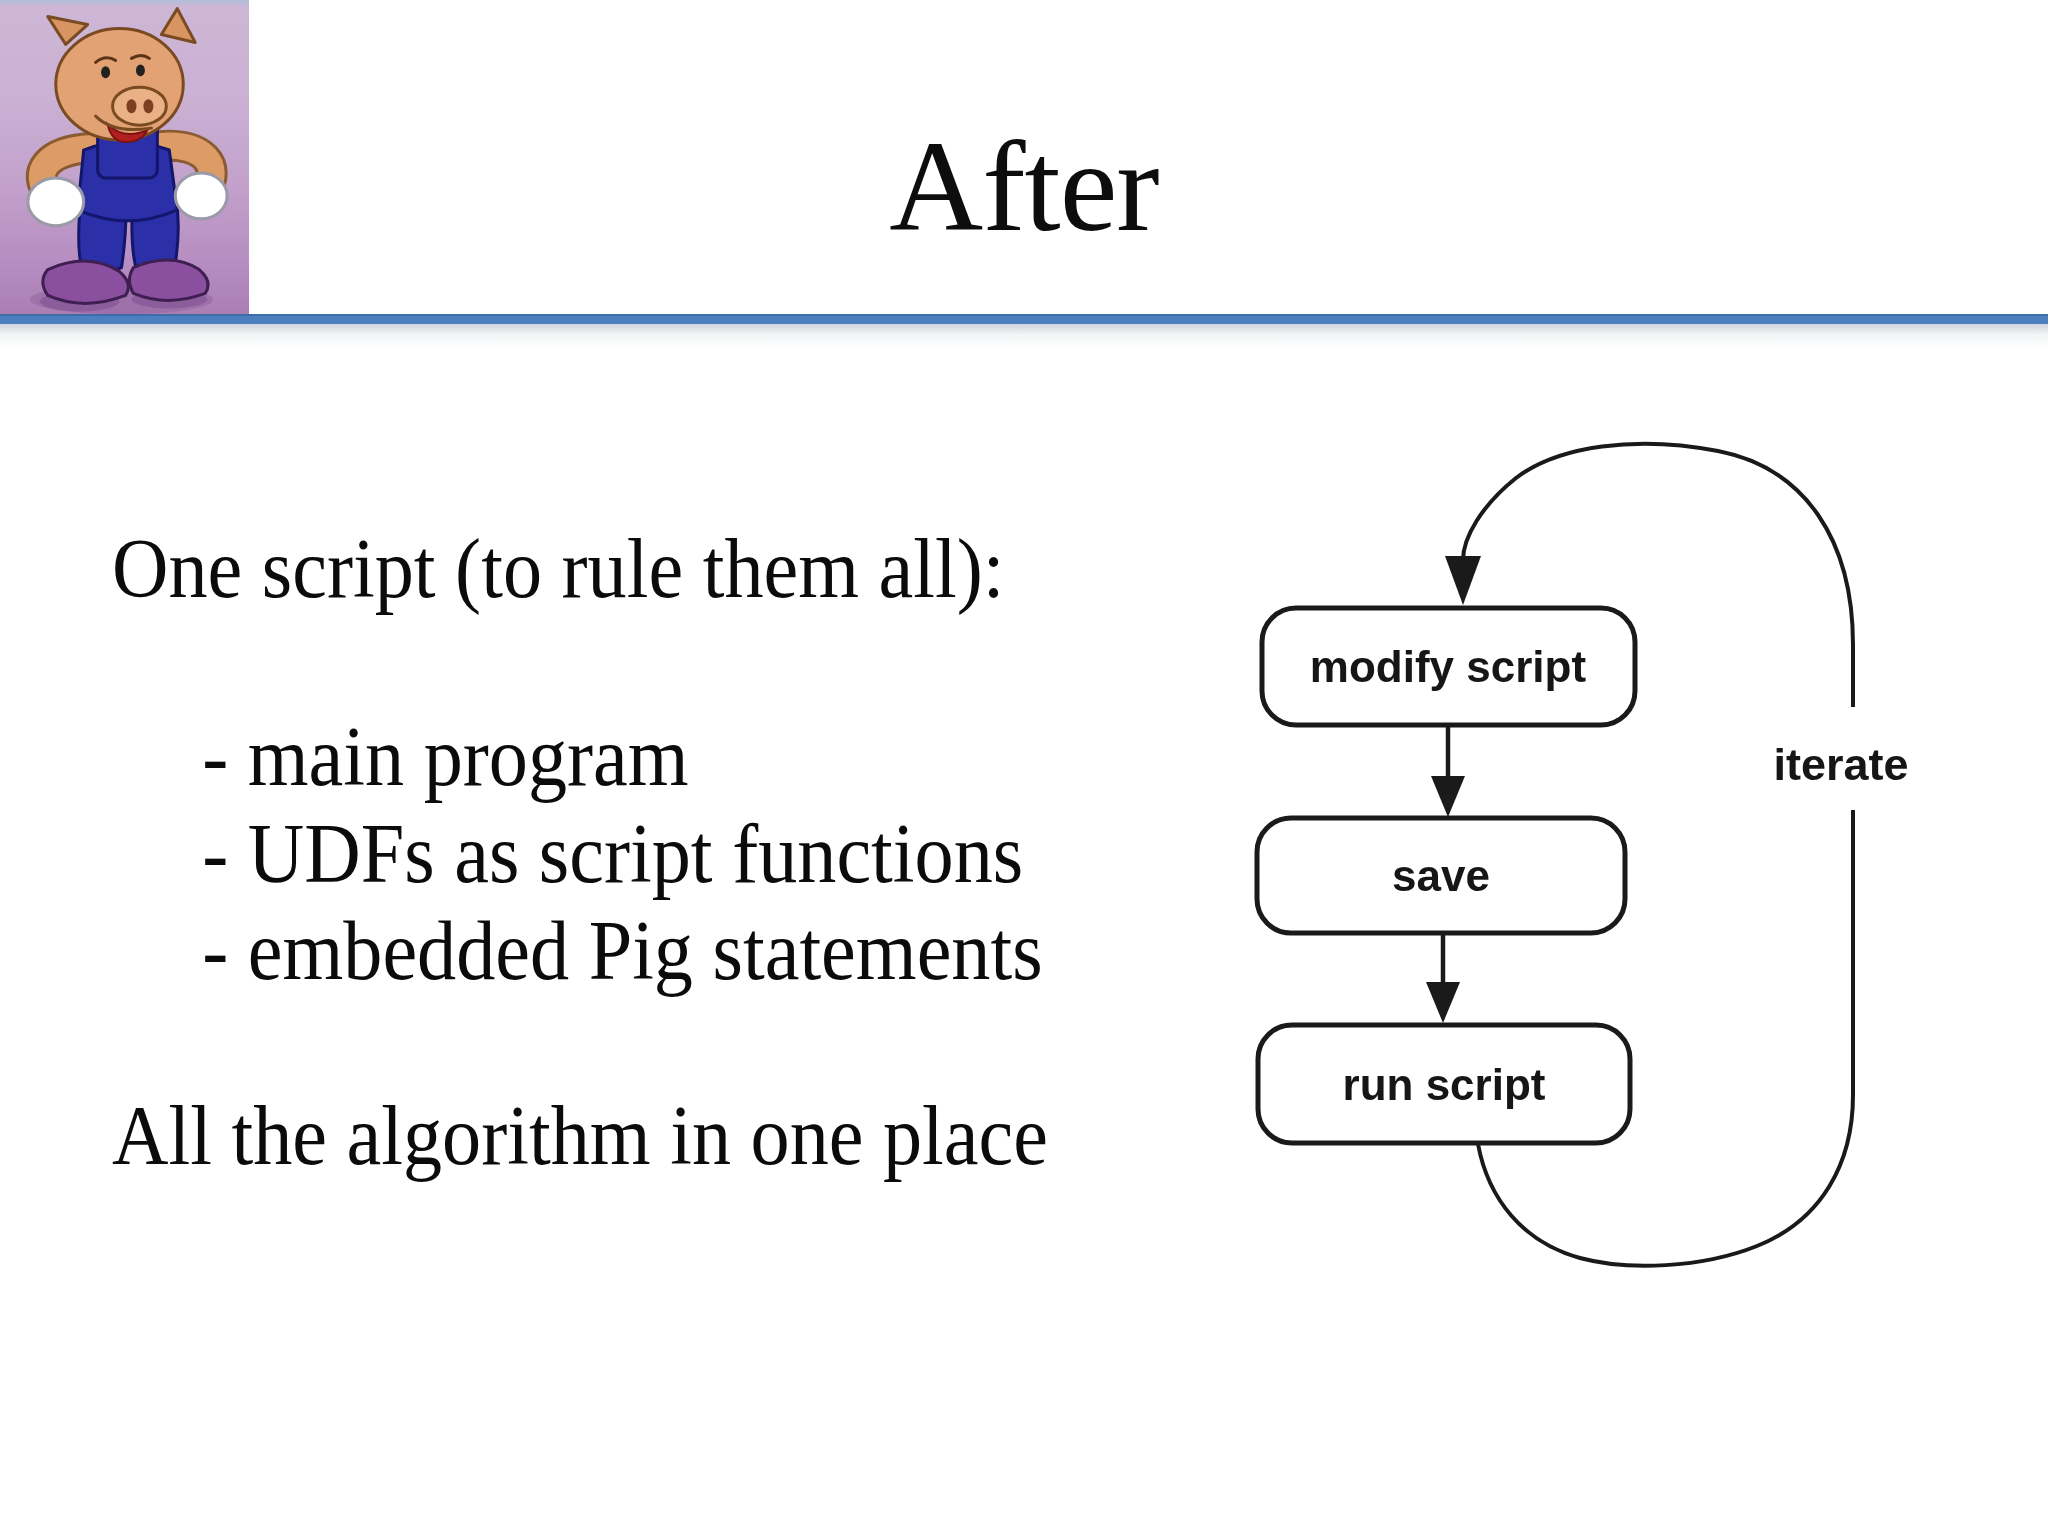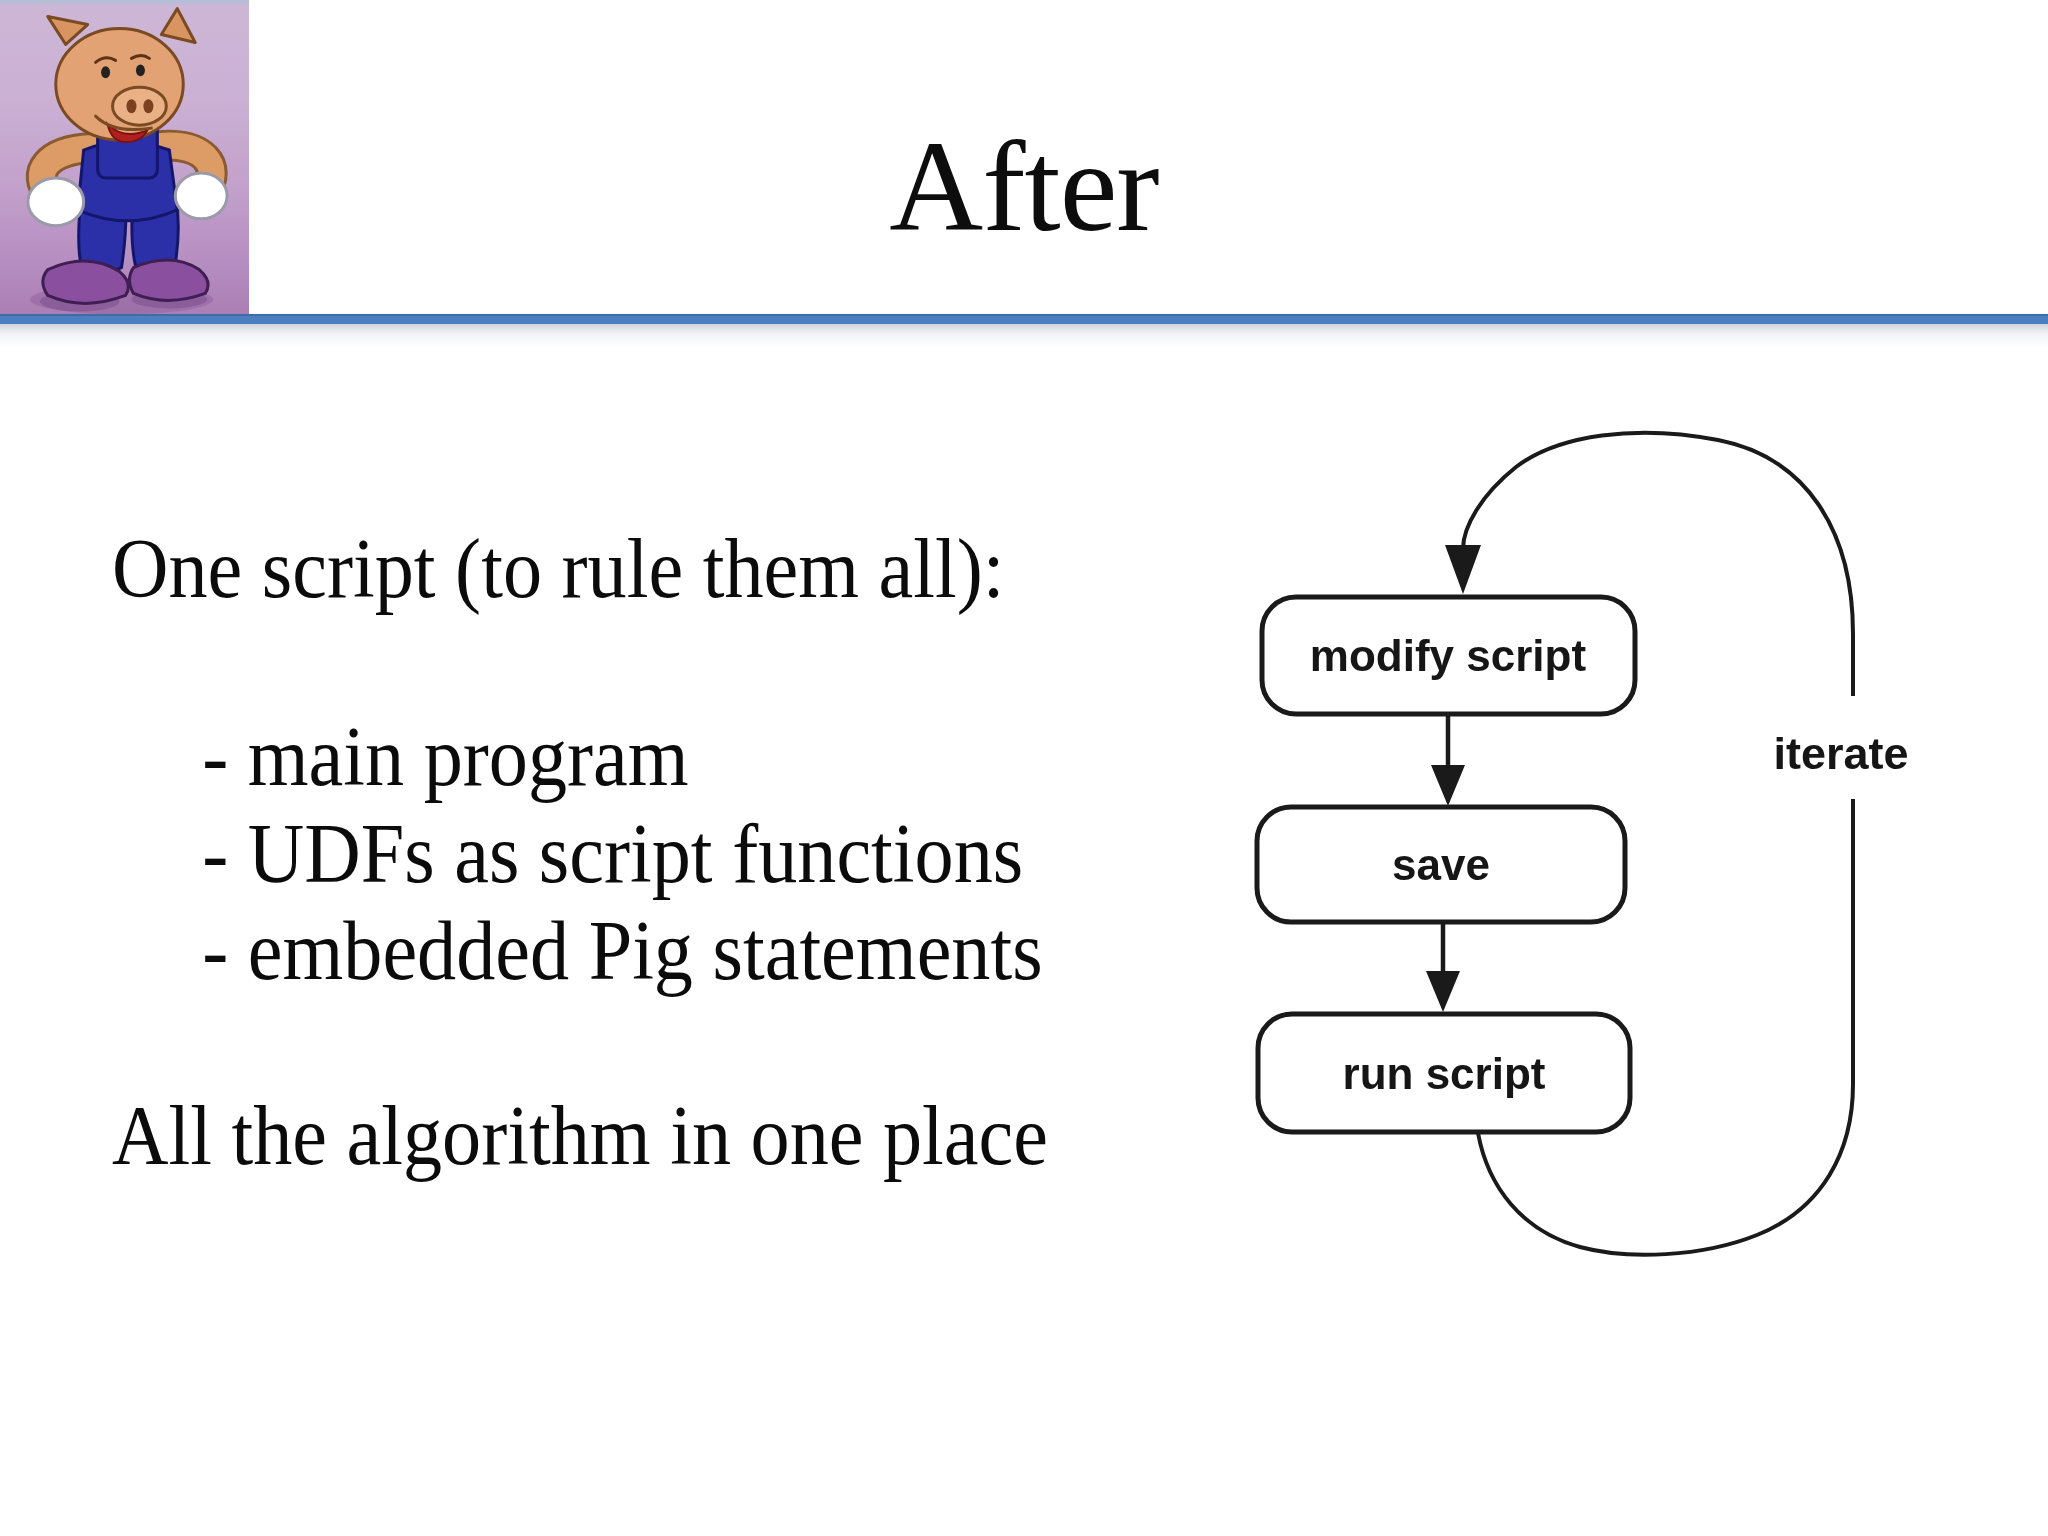--- a/index.html
+++ b/index.html
@@ -38,21 +38,21 @@
   .bodytext{
     position:absolute;left:112px;top:0;width:1300px;height:1536px;
     transform:scaleX(0.92);transform-origin:left top;
     color:#0b0b0b;
   }
   .line{position:absolute;font-size:85px;line-height:1;white-space:nowrap;}
   .intro{left:0;top:526px;}
   .outro{left:0;top:1093px;}
   .bullets{position:absolute;left:98px;top:708px;font-size:85px;line-height:97px;white-space:nowrap;}
   
-  .diagram{position:absolute;left:1230px;top:319px;width:740px;height:980px;}
+  .diagram{position:absolute;left:1230px;top:330px;width:740px;height:980px;}
   .diagram svg{display:block;width:100%;height:100%;}
   .node-label{
     font-family:"Liberation Sans", sans-serif;
     font-size:44px;font-weight:700;fill:#161616;
   }
   .loop-label{
     font-family:"Liberation Sans", sans-serif;
     font-size:45px;font-weight:700;fill:#161616;
   }
 </style>

